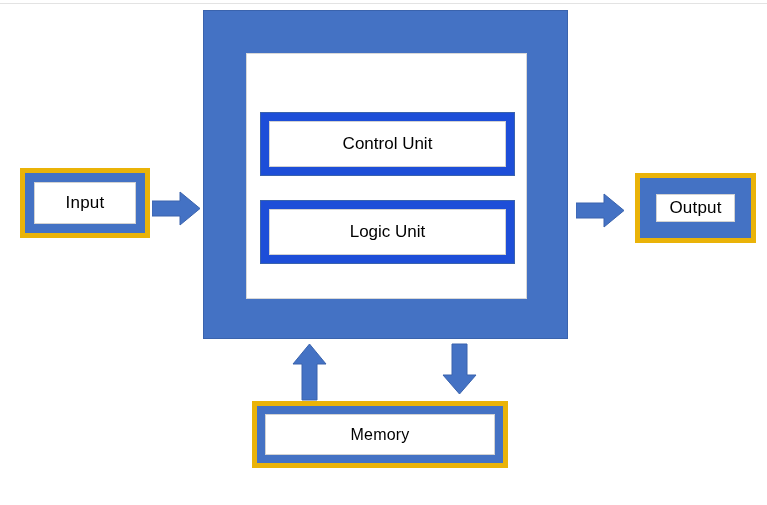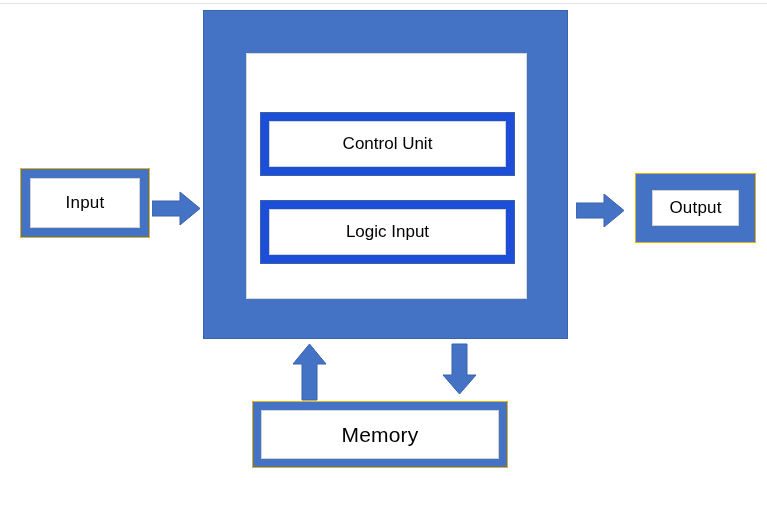--- a/index.html
+++ b/index.html
@@ -24,21 +24,21 @@
     width: 767px;
     height: 1px;
     background: #e3e3e3;
   }
 
   
   .fbox {
     position: absolute;
     box-sizing: border-box;
     background: #4472c4;
-    border: 1px solid #eab308;
+    border: 5px solid #eab308;
     display: flex;
     align-items: center;
     justify-content: center;
   }
   .fbox > .inner {
     box-sizing: border-box;
     width: 100%;
     height: 100%;
     background: #ffffff;
     border: 1px solid #d2d2d2;
@@ -120,21 +120,21 @@
     left: 635px; top: 173px; width: 121px; height: 70px;
     padding: 16px;
   }
   #output-box .label { font-size: 17px; }
 
   
   #memory-box {
     left: 252px; top: 401px; width: 256px; height: 67px;
     padding: 8px;
   }
-  #memory-box .label { font-size: 21px; }
+  #memory-box .label { font-size: 16px; }
 
   
   .arrow-svg { position: absolute; display: block; }
   #arrow-input-cpu   { left: 152px; top: 190px; }
   #arrow-cpu-output  { left: 576px; top: 192px; }
   #arrow-mem-up      { left: 291px; top: 343px; }
   #arrow-cpu-mem-dn  { left: 441px; top: 343px; }
 </style>
 </head>
 <body>
@@ -148,21 +148,21 @@
 
 
       <div class="unit" id="control-unit">
         <div class="inner">
           <span class="label">Control Unit</span>
         </div>
       </div>
 
       <div class="unit" id="logic-unit">
         <div class="inner">
-          <span class="label">Logic Input</span>
+          <span class="label">Logic Unit</span>
         </div>
       </div>
 
     </div>
   </div>
 
   <div class="fbox" id="input-box">
     <div class="inner">
       <span class="label">Input</span>
     </div>

